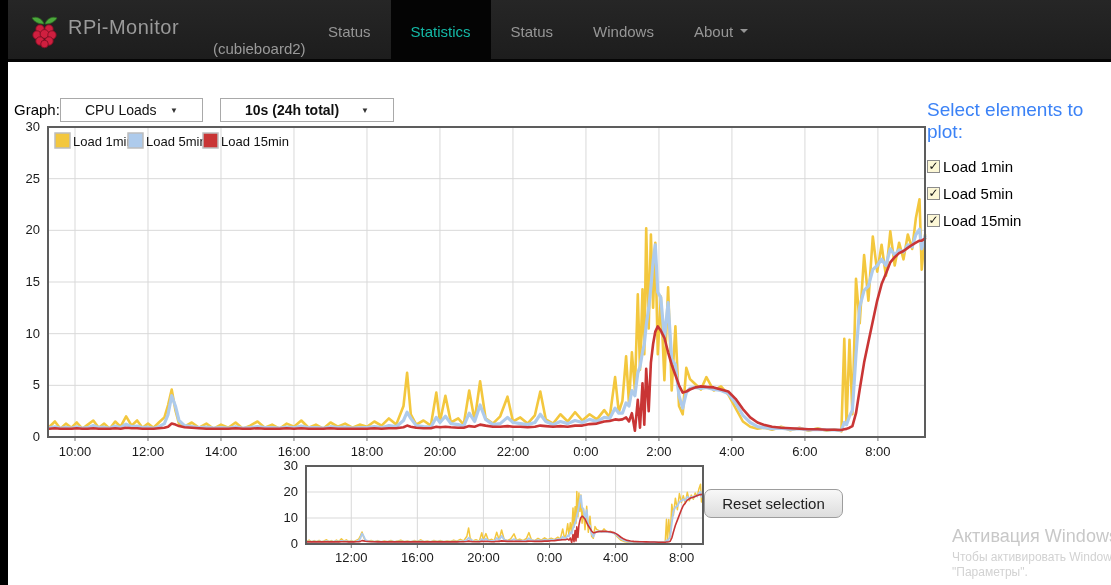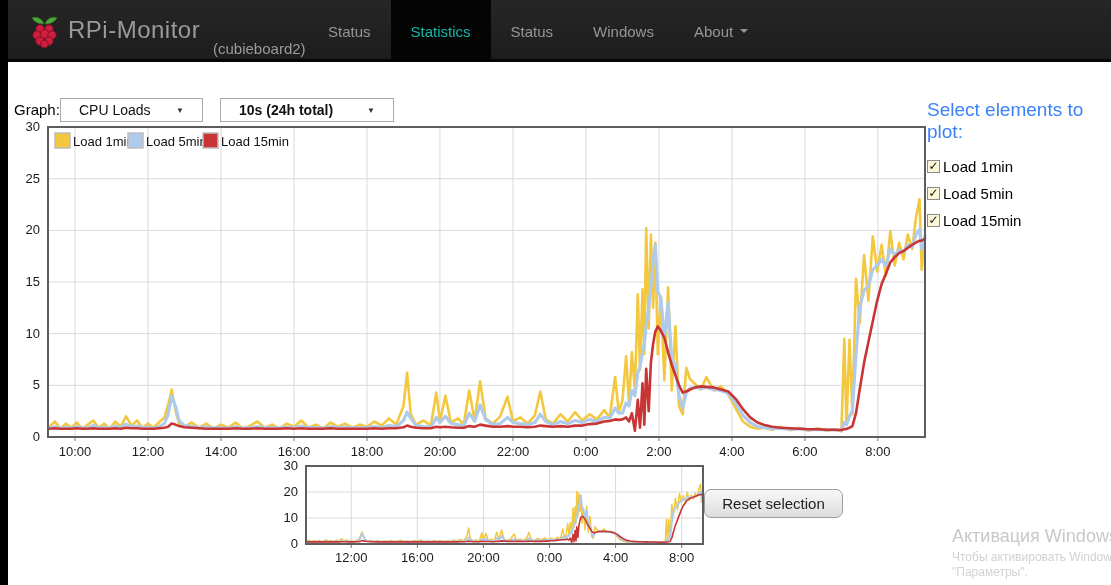--- a/index.html
+++ b/index.html
@@ -7,33 +7,33 @@
     font-family:"Liberation Sans","DejaVu Sans",sans-serif; }
   .page { position:relative; width:1111px; height:585px; background:#fff; }
 
   
   .left-strip { position:absolute; left:0; top:0; width:8px; height:585px; background:#000; }
 
   
   .navbar { position:absolute; left:8px; top:0; right:0; height:62px;
     background:linear-gradient(#262626,#1d1d1d); border-bottom:3px solid #050505; }
   .logo { position:absolute; left:22px; top:15px; width:30px; height:34px; }
-  .brand { position:absolute; left:60px; top:16px; font-size:24px; color:#9a9a9a; letter-spacing:0.5px; }
+  .brand { position:absolute; left:60px; top:16px; font-size:20px; color:#9a9a9a; letter-spacing:0.5px; }
   .brand-sub { position:absolute; left:205px; top:24px; font-size:15px; color:#9a9a9a;margin-top:16px; }
   .nav { position:absolute; left:300px; top:0; height:80px; display:flex; }
   .nav-item { display:flex; align-items:center; padding:0 20px; height:62px;
     font-size:15px; color:#969696; cursor:pointer; text-decoration:none; }
   .nav-item.active { background:#040404; color:#14b8a6; }
   .caret-down { display:inline-block; width:0; height:0; margin-left:7px;
     border-left:4px solid transparent; border-right:4px solid transparent; border-top:4px solid #969696; }
 
   
   .graph-label { position:absolute; left:14px; top:101px; font-size:15px; color:#000; }
   .select { position:absolute; top:98px; height:24px; background:#fff; border:1px solid #a9a9a9;
-    font-size:14px; color:#111; display:flex; align-items:center; padding:0 18px; cursor:pointer; }
+    font-size:14px; color:#111; display:flex; align-items:center; padding:0 24px; cursor:pointer; }
   .select .sel-text { flex:1; white-space:nowrap; overflow:hidden; }
   .sel-caret { font-size:8px; color:#333; margin-left:8px; }
   #graph-select { left:60px; width:143px; }
   #interval-select { left:220px; width:174px;font-weight:bold; }
 
   
   .plot-select { position:absolute; left:927px; top:99px; }
   .ps-title { font-size:19px; color:#3b82f6; margin-bottom:10px; }
   .cb-row { display:flex; align-items:center; height:27px; cursor:pointer; }
   .cb-box { width:13px; height:13px; background:#fcf7d6; border:1px solid #8b8b8b;

